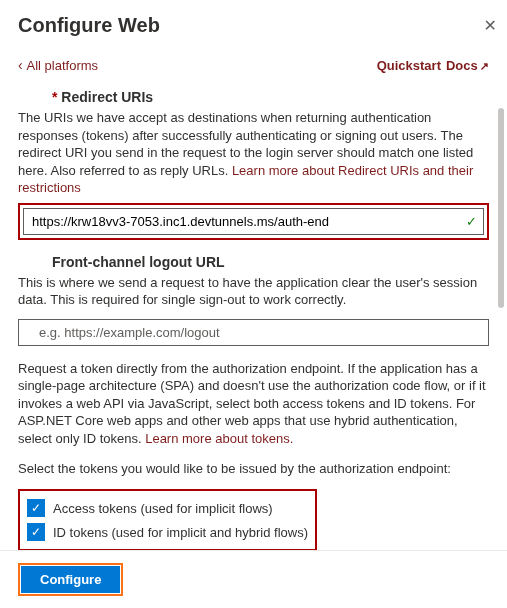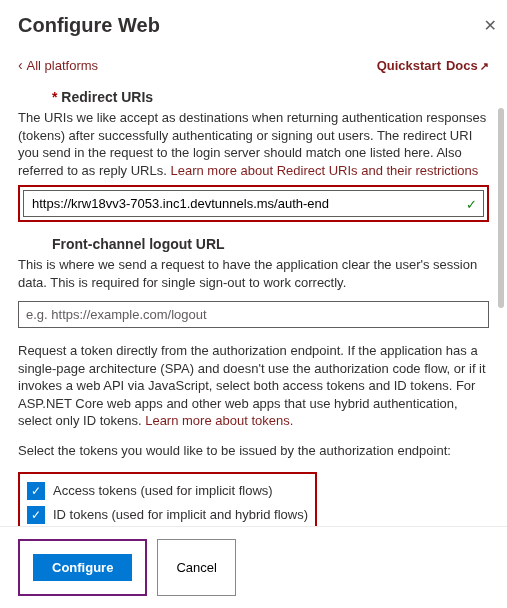--- a/index.html
+++ b/index.html
@@ -86,21 +86,21 @@
     .check-ok {
       position: absolute;
       right: 10px;
       top: 50%;
       transform: translateY(-50%);
       color: #107c10;
       font-size: 13px;
     }
     .plain-input {
       width: 100%;
-      padding: 5px 7px;
+      padding: 5px 20px;
       border: 1px solid #605e5c;
       font-size: 13px;
       font-family: inherit;
       margin: 6px 16px 14px 0;
       color: #605e5c;
     }
     .plain-input::placeholder { color: #605e5c; }
     .token-group {
       border: 2px solid #a80000;
       padding: 5px 7px;
@@ -132,22 +132,22 @@
       left: 0;
       bottom: 0;
       width: 100%;
       border-top: 1px solid #edebe9;
       padding: 12px 18px;
       display: flex;
       gap: 10px;
       background: #fff;
     }
     .btn-primary-wrap {
-      border: 2px solid #701a75;
-      padding: 13px;
+      border: 2px solid #f97316;
+      padding: 1px;
     }
     .btn {
       padding: 5px 18px;
       font-size: 13px;
       font-family: inherit;
       border: 1px solid #8a8886;
       background: #fff;
       cursor: pointer;
     }
     .btn-primary {
@@ -171,21 +171,21 @@
   <div class="topbar-right">
     <span class="link">Quickstart</span>
     <span class="link"><span>Docs</span><span class="ext-icon">↗</span></span>
   </div>
 </div>
 
 <div class="content">
 
   <div class="section-title req">Redirect URIs</div>
   <p class="desc">
-    <span>The URIs we like accept as destinations when returning authentication responses (tokens) after successfully authenticating or signing out users. The redirect URI you send in the request to the login server should match one listed here. Also referred to as reply URLs. </span><span class="link">Learn more about Redirect URIs and their restrictions</span>
+    <span>The URIs we have accept as destinations when returning authentication responses (tokens) after successfully authenticating or signing out users. The redirect URI you send in the request to the login server should match one listed here. Also referred to as reply URLs. </span><span class="link">Learn more about Redirect URIs and their restrictions</span>
   </p>
   <div class="input-wrap">
     <input type="text" value="https://krw18vv3-7053.inc1.devtunnels.ms/auth-end" style="">
     <span class="check-ok">✓</span>
   </div>
 
   <div class="section-title">Front-channel logout URL</div>
   <p class="desc">This is where we send a request to have the application clear the user's session data. This is required for single sign-out to work correctly.</p>
   <input class="plain-input" type="text" placeholder="e.g. https://example.com/logout" style="">
 
@@ -207,14 +207,13 @@
   </div>
 
 </div>
 
 <div class="scrollbar-fake"></div>
 
 <div class="footer">
   <div class="btn-primary-wrap">
     <button class="btn btn-primary">Configure</button>
   </div>
-  <button class="btn">Cancel</button>
 </div>
 
 </body></html>

